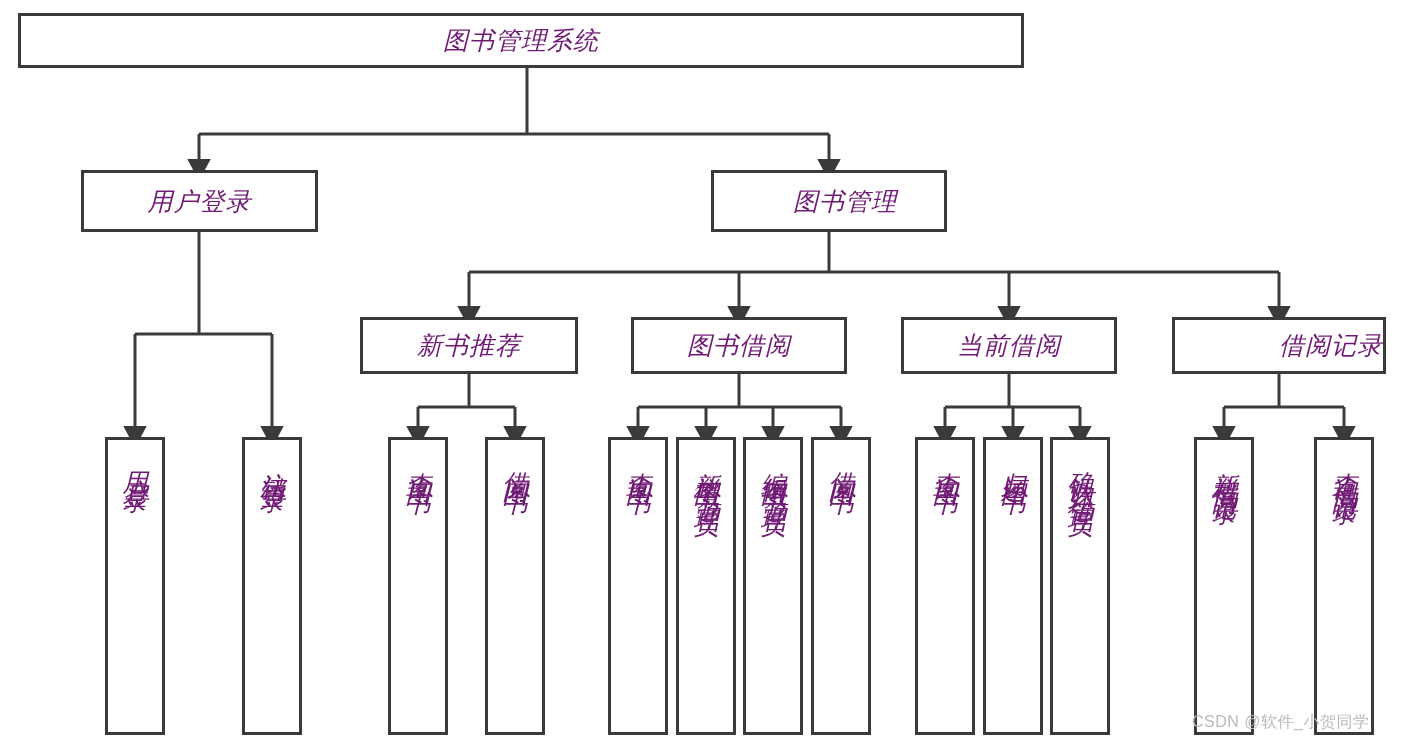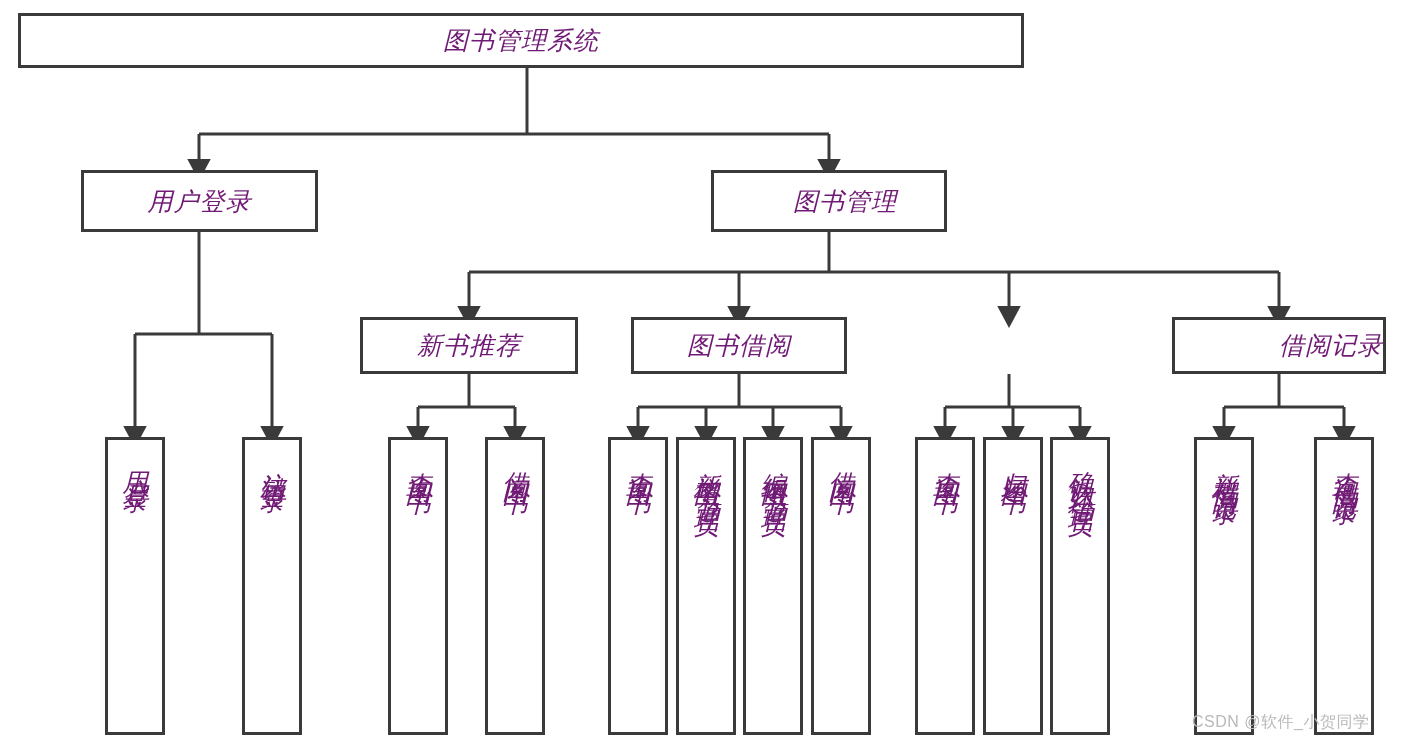--- a/index.html
+++ b/index.html
@@ -126,20 +126,23 @@
   <div class="node horiz" style="left: 711px; top: 170px; width: 236px; height: 62px; padding-left: 32px;">
     <span>图书管理</span>
   </div>
 
   <div class="node horiz" style="left: 360px; top: 317px; width: 218px; height: 57px;">
     <span>新书推荐</span>
   </div>
   <div class="node horiz" style="left: 631px; top: 317px; width: 216px; height: 57px;">
     <span>图书借阅</span>
   </div>
+  <div class="node horiz" style="left: 901px; top: 317px; width: 216px; height: 57px;">
+    <span>当前借阅</span>
+  </div>
   <div class="node horiz" style="left: 1172px; top: 317px; width: 214px; height: 57px; justify-content: flex-end;">
     <span>借阅记录</span>
   </div>
 
   <div class="node vert" style="left: 105px; top: 437px; width: 60px; height: 298px;">
     <span class="vtext">用户登录</span>
   </div>
   <div class="node vert" style="left: 242px; top: 437px; width: 60px; height: 298px;">
     <span class="vtext">注销登录</span>
   </div>

